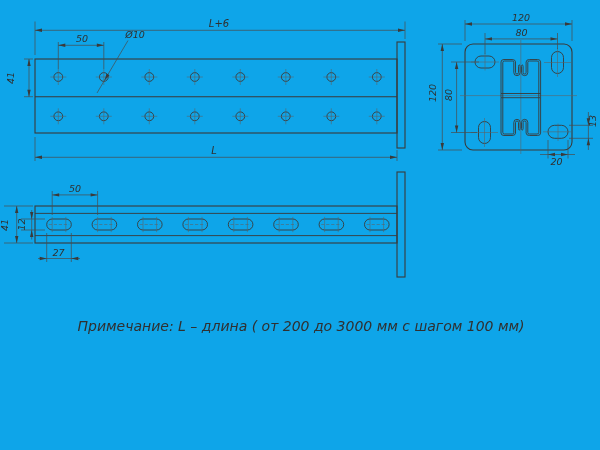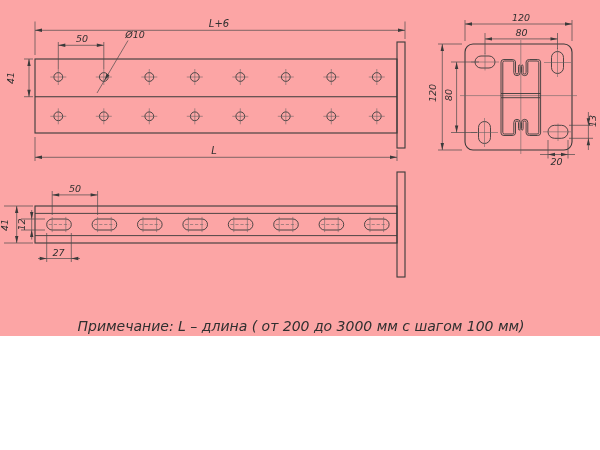--- a/index.html
+++ b/index.html
@@ -1,16 +1,16 @@
 <!DOCTYPE html>
 <html><head>
 <meta charset="utf-8">
 <style>
   html,body{margin:0;padding:0;background:#ffffff;}
-  #stage{position:relative;width:600px;height:336px;background:#fca5a5;overflow:hidden;
+  #stage{position:relative;width:600px;height:450px;background:#0ea5e9;overflow:hidden;
          font-family:"DejaVu Sans",sans-serif;}
   svg{display:block;}
   .o  {stroke:#3a3a3a;stroke-width:1.1;fill:none;}           
   .o2 {stroke:#3a3a3a;stroke-width:.9;fill:none;}            
   .d  {stroke:#4a4a4a;stroke-width:.7;fill:none;}            
   .c  {stroke:#5f5f5f;stroke-width:.55;fill:none;}           
   .cd {stroke-dasharray:3.2 1.8;}
   .ar {fill:#3a3a3a;stroke:none;}
   text{fill:#303030;font-style:italic;font-size:10px;font-family:"DejaVu Sans",sans-serif;}
   .small{font-size:9.5px;}

